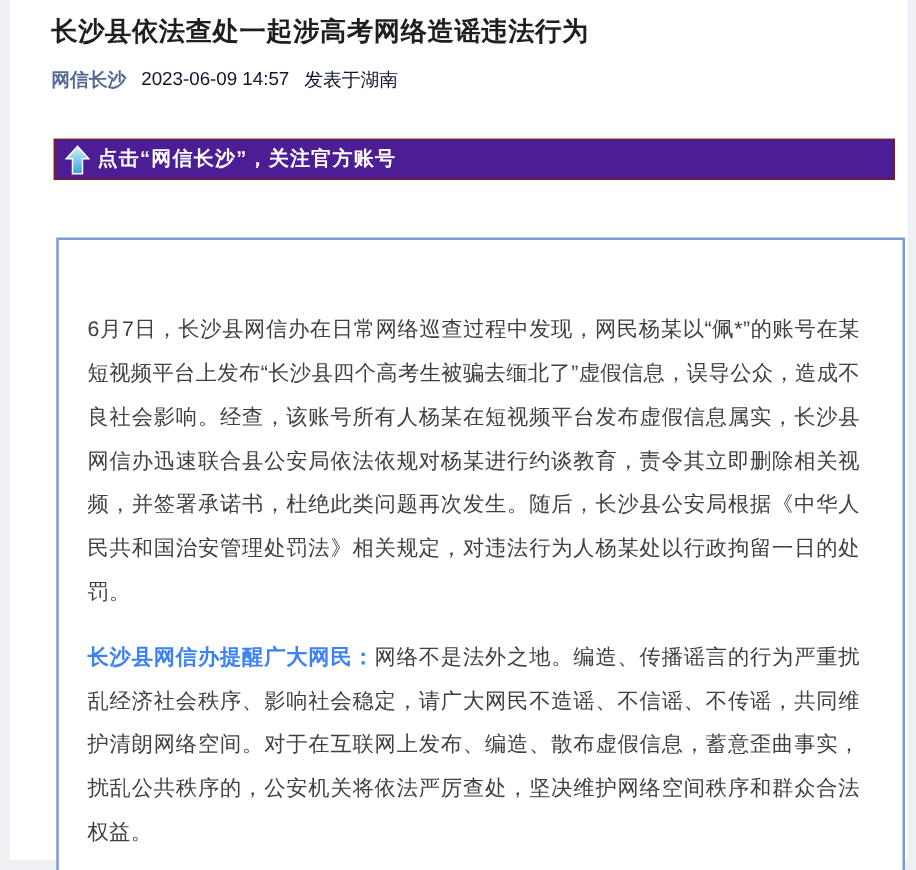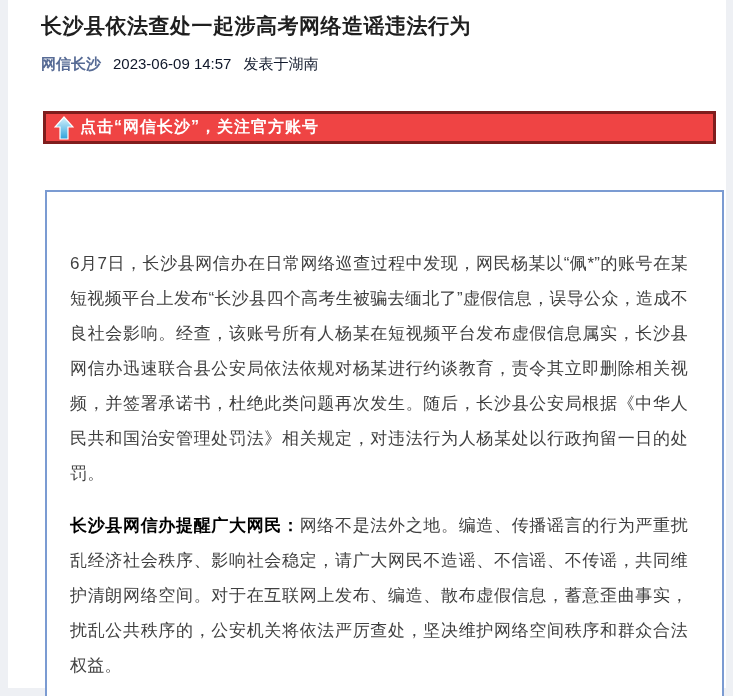--- a/index.html
+++ b/index.html
@@ -44,22 +44,22 @@
     cursor: pointer;
   }
   .publish-time, .publish-location {
     color: #0f172a;
     font-weight: 400;
   }
   .follow-banner {
     margin: 37px 0 0 22px;
     width: 673px;
     height: 33px;
-    background: #ef4444;
-    border: 3px solid #7f1d1d;
+    background: #4c1d95;
+    border: 1px solid #7f1d1d;
     display: flex;
     align-items: center;
     padding-left: 7px;
     cursor: pointer;
   }
   .follow-banner .arrow-wrap {
     width: 22px;
     height: 24px;
     display: flex;
     align-items: center;
@@ -86,21 +86,21 @@
     color: #404040;
     letter-spacing: 0.3px;
     text-align: justify;
     margin-top: 16px;
   }
   .content-box p + p {
     margin-top: 17px;
   }
   .lead-bold {
     font-weight: 700;
-    color: #000000;
+    color: #3b82f6;
   }
 </style>
 </head>
 <body>
 
 <div class="viewport">
   <div class="page-card">
 
     <h1 class="article-title">长沙县依法查处一起涉高考网络造谣违法行为</h1>
 

